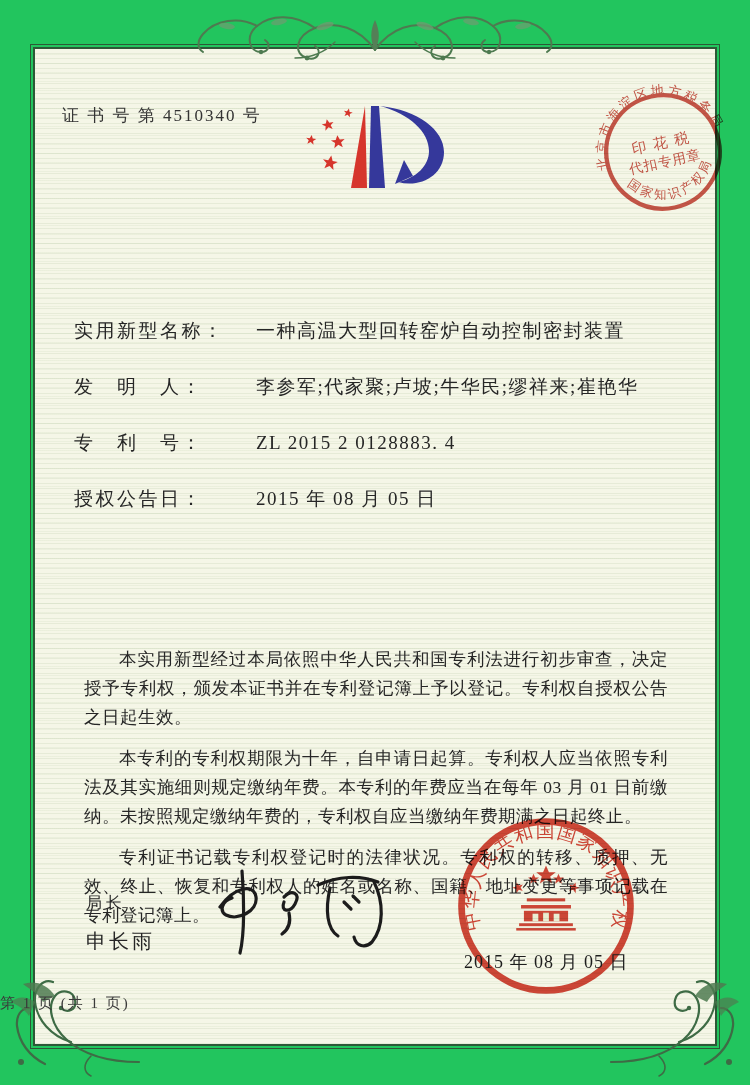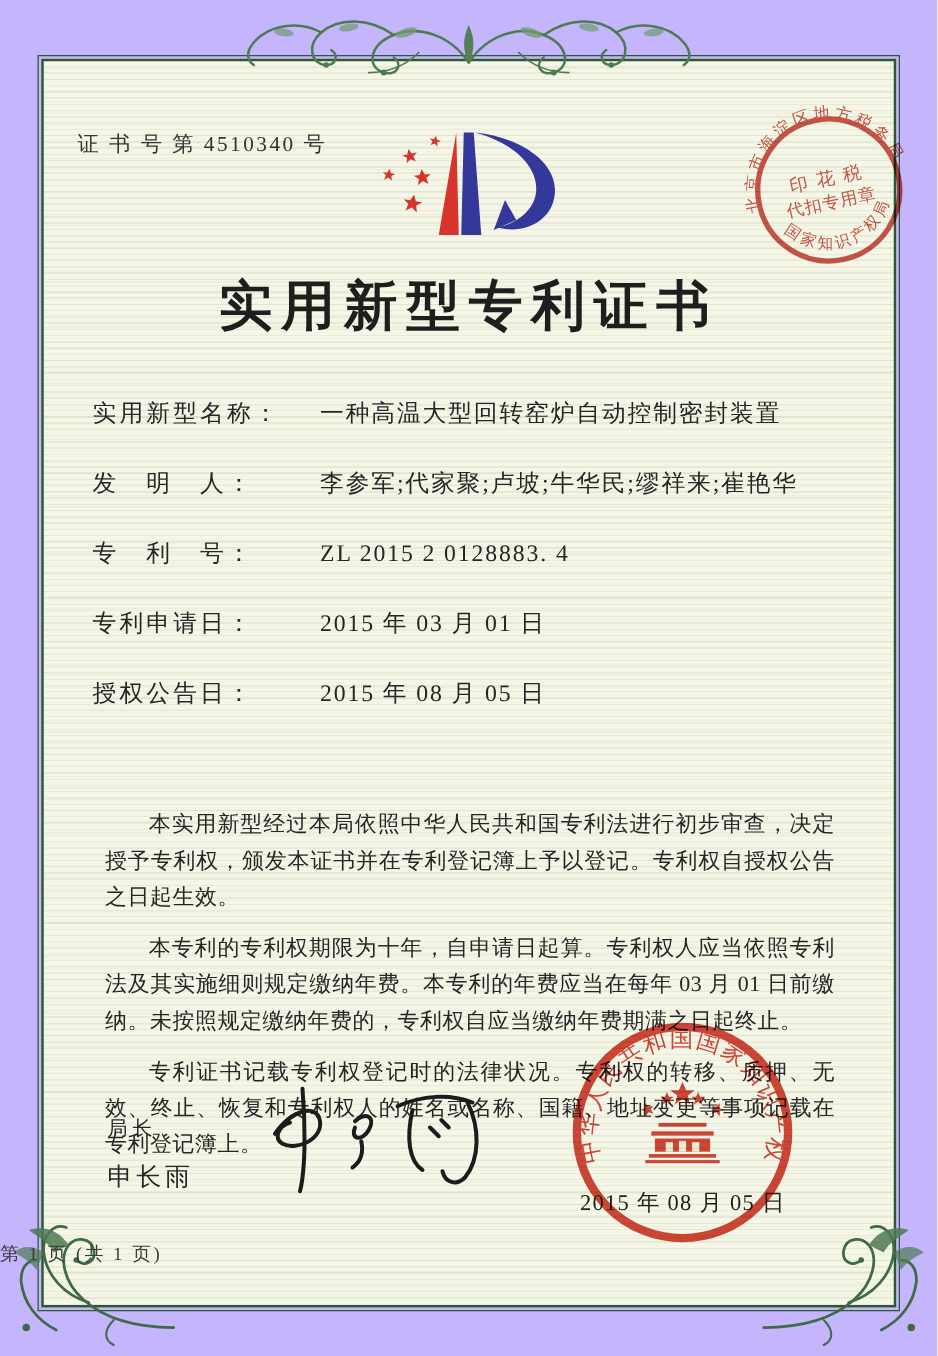--- a/index.html
+++ b/index.html
@@ -1,18 +1,18 @@
 <!DOCTYPE html>
 <html><head>
 <meta charset="utf-8">
 <style>
   html,body{margin:0;padding:0;background:#ffffff;}
   .page{
     position:relative;width:750px;height:1085px;overflow:hidden;
-    background:#c4b5fd;
+    background:#22c55e;
     font-family:"Liberation Serif","DejaVu Serif",serif;
     color:#262626;
   }
   
   .frame{position:absolute;left:30px;top:44px;width:688px;height:1003px;border:1px solid #2c5837;z-index:1;}
   .frame-inner{
     position:absolute;left:2px;top:2px;right:2px;bottom:2px;border:2px solid #2c5837;
     background-color:#f5f6e7;
     background-image:
       repeating-linear-gradient(0deg, rgba(120,155,100,0.12) 0px, rgba(120,155,100,0.12) 1px, transparent 1px, transparent 5px),
@@ -118,34 +118,30 @@
     <text font-size="15.5" fill="#c6463a" letter-spacing="3" font-family="Liberation Serif, DejaVu Serif, serif">
       <textPath href="#taxTop" startOffset="4">北京市海淀区地方税务局</textPath>
     </text>
     <text font-size="14.5" fill="#c6463a" letter-spacing="3" font-family="Liberation Serif, DejaVu Serif, serif">
       <textPath href="#taxBot" startOffset="6">国家知识产权局</textPath>
     </text>
     <text x="100" y="95" text-anchor="middle" font-size="17" fill="#c6463a" letter-spacing="2" font-family="Liberation Serif, DejaVu Serif, serif">印 花 税</text>
     <text x="100" y="117" text-anchor="middle" font-size="16" fill="#c6463a" letter-spacing="1" font-family="Liberation Serif, DejaVu Serif, serif">代扣专用章</text>
   </svg>
 
-  <div class="content title">实用新型专利证书</div>
 
   <div class="content fields">
     <div class="field-row">
       <span class="field-label">实用新型名称：</span><span class="field-value">一种高温大型回转窑炉自动控制密封装置</span>
     </div>
     <div class="field-row">
       <span class="field-label">发　明　人：</span><span class="field-value">李参军;代家聚;卢坡;牛华民;缪祥来;崔艳华</span>
     </div>
     <div class="field-row">
       <span class="field-label">专　利　号：</span><span class="field-value">ZL 2015 2 0128883. 4</span>
-    </div>
-    <div class="field-row">
-      <span class="field-label">专利申请日：</span><span class="field-value">2015 年 03 月 01 日</span>
     </div>
     <div class="field-row">
       <span class="field-label">授权公告日：</span><span class="field-value">2015 年 08 月 05 日</span>
     </div>
   </div>
 
   <div class="content paras">
     <p>本实用新型经过本局依照中华人民共和国专利法进行初步审查，决定授予专利权，颁发本证书并在专利登记簿上予以登记。专利权自授权公告之日起生效。</p>
     <p>本专利的专利权期限为十年，自申请日起算。专利权人应当依照专利法及其实施细则规定缴纳年费。本专利的年费应当在每年 03 月 01 日前缴纳。未按照规定缴纳年费的，专利权自应当缴纳年费期满之日起终止。</p>
     <p>专利证书记载专利权登记时的法律状况。专利权的转移、质押、无效、终止、恢复和专利权人的姓名或名称、国籍、地址变更等事项记载在专利登记簿上。</p>

